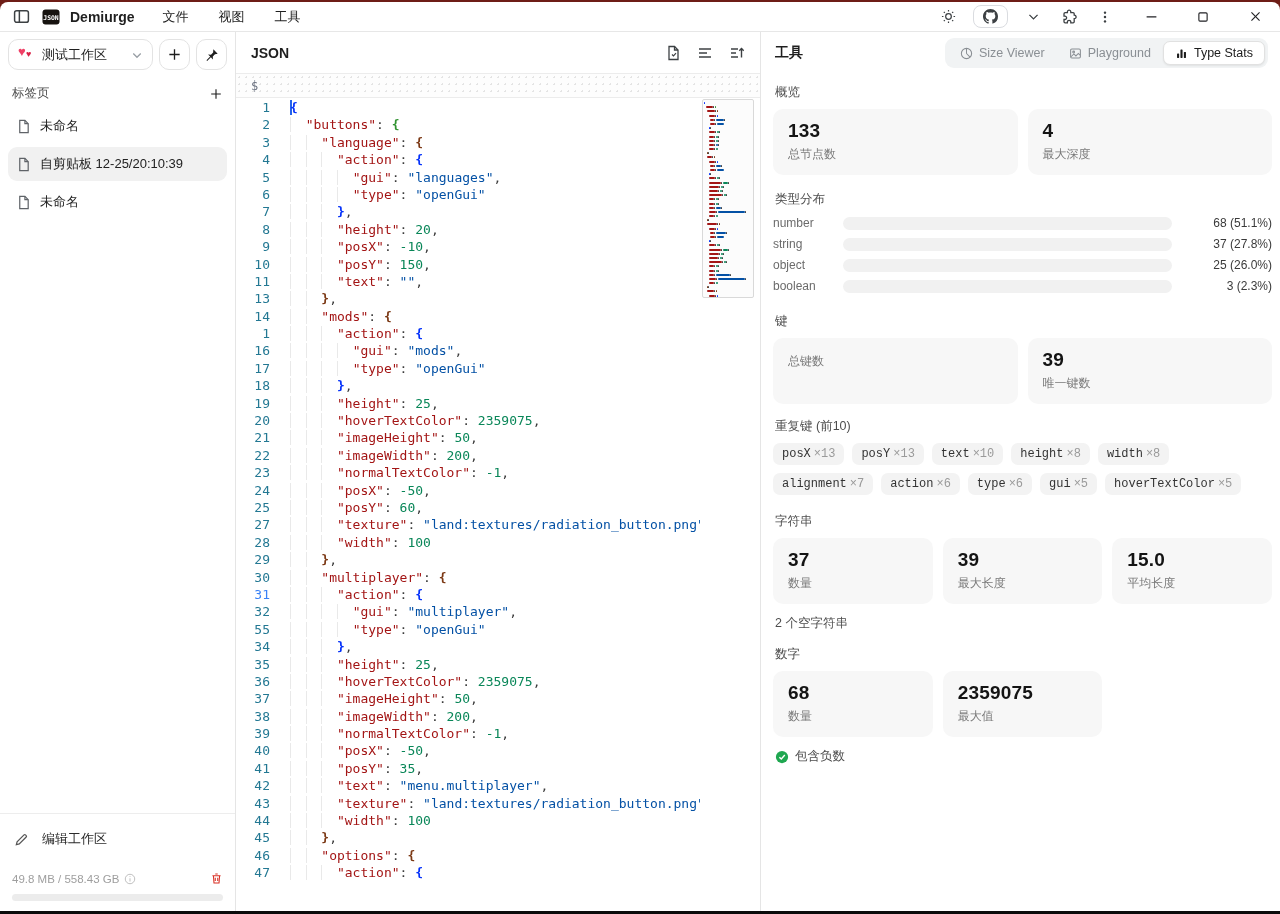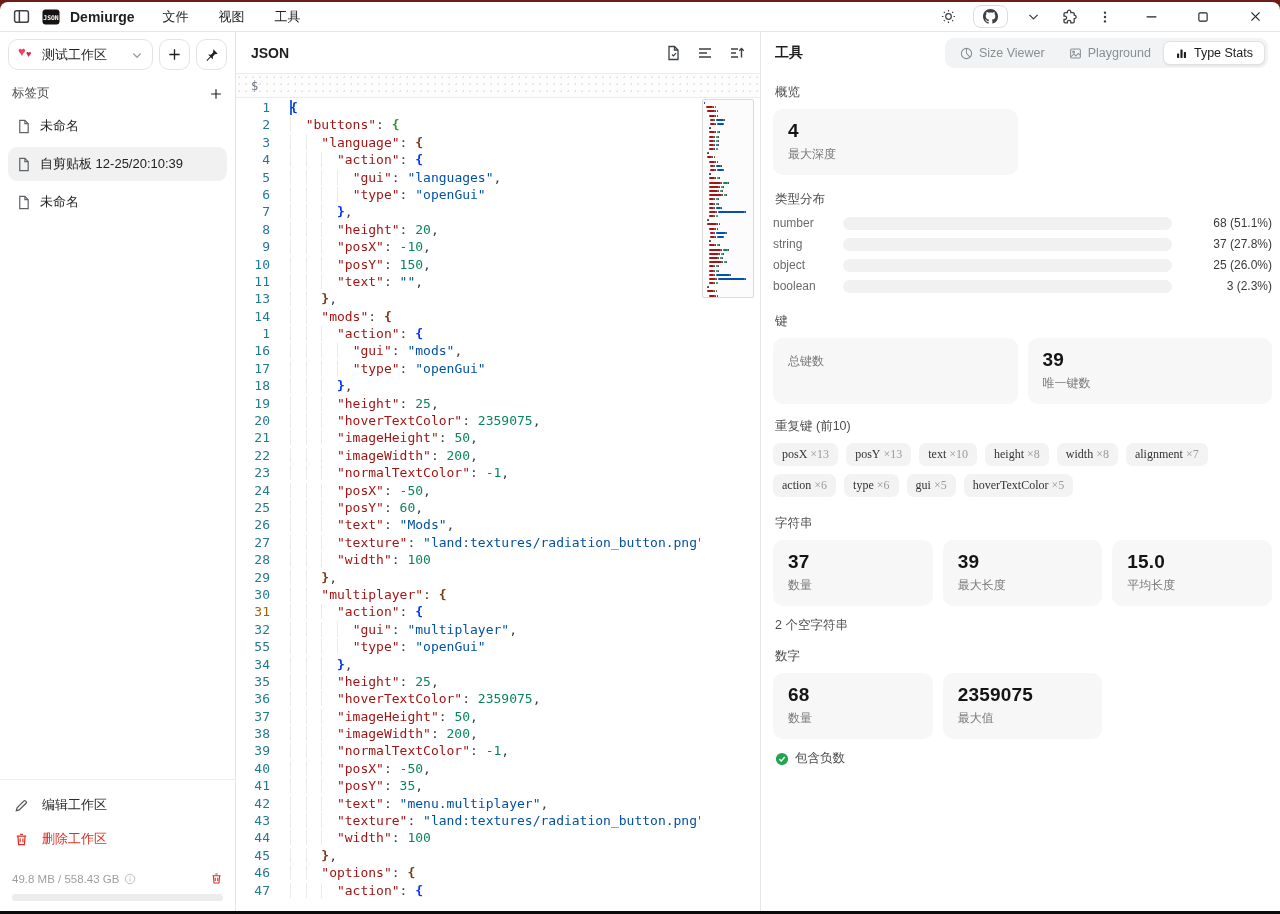--- a/index.html
+++ b/index.html
@@ -77,21 +77,21 @@
   .card { background:#f7f7f7; border-radius:10px; padding:11px 15px 12px; }
   .card-value { font-size:19px; font-weight:700; color:#141414; letter-spacing:.2px; }
   .card-label { font-size:12px; color:#7a7a7a; margin-top:4px; }
   .dist-rows { display:flex; flex-direction:column; gap:7px; }
   .dist-row { display:grid; grid-template-columns:62px 1fr 92px; align-items:center; gap:8px; height:14px; }
   .dist-label { color:#6b6b6b; font-size:12px; }
   .dist-track { height:13px; background:#f1f1f1; border-radius:7px; overflow:hidden; }
   .dist-fill { height:100%; border-radius:7px; }
   .dist-value { text-align:right; font-size:12px; color:#3a3a3a; white-space:nowrap; }
   .chips { display:flex; flex-wrap:wrap; gap:8px 8px; margin-top:2px; }
-  .chip { background:#f3f3f3; border-radius:7px; padding:4px 9px; font-family:Liberation Serif, serif; font-size:12px; color:#333; }
+  .chip { background:#f3f3f3; border-radius:7px; padding:4px 9px; font-family:Liberation Mono, monospace; font-size:12px; color:#333; }
   .chip .count { color:#9a9a9a; margin-left:3px; }
   .note { font-size:12.5px; color:#4d4d4d; margin:11px 2px 0; display:flex; align-items:center; gap:6px; }
   svg { display:block; }
 </style>
 </head>
 <body>
 
 <div class="app">
 
   <div class="titlebar">
@@ -229,26 +229,20 @@
             </span>
             <span>未命名</span>
           </div>
         </div>
       <div class="sidebar-footer">
         <div class="foot-item">
           <svg width="15" height="15" viewBox="0 0 16 16" fill="none" stroke="#555" stroke-width="1.3">
               <path d="M2.5 13.5l.8-3.1 7.4-7.4c.4-.4 1.1-.4 1.5 0l.8.8c.4.4.4 1.1 0 1.5l-7.4 7.4z"></path>
             </svg>
           <span>编辑工作区</span>
-        </div>
-        <div class="foot-item danger">
-          <svg width="15" height="15" viewBox="0 0 16 16" fill="none" stroke="#d93025" stroke-width="1.3">
-              <path d="M3 4.5h10M6.5 2.5h3M4.2 4.5l.7 9h6.2l.7-9M6.5 7v4M9.5 7v4"></path>
-            </svg>
-          <span>删除工作区</span>
         </div>
         <div class="storage-row">
           <span>49.8 MB / 558.43 GB</span>
           <svg width="12" height="12" viewBox="0 0 16 16" fill="none" stroke="#bdbdbd" stroke-width="1.3">
               <circle cx="8" cy="8" r="6.3"></circle>
               <line x1="8" y1="7" x2="8" y2="11.4"></line>
               <circle cx="8" cy="4.6" r="0.7" fill="#bdbdbd" stroke="none"></circle>
             </svg>
           <span class="storage-trash">
             <svg width="13" height="13" viewBox="0 0 16 16" fill="none" stroke="#d93025" stroke-width="1.3">
@@ -311,26 +305,25 @@
             <div class="code-row"><span class="gutter" style="color:#237893">16</span><span class="code-text"><span class="ind">  </span><span class="ind">  </span><span class="ind">  </span><span class="ind">  </span><span style="color:#a31515">"gui"</span><span style="color:#3b3b3b">:</span> <span style="color:#0451a5">"mods"</span><span style="color:#3b3b3b">,</span></span></div>
             <div class="code-row"><span class="gutter" style="color:#237893">17</span><span class="code-text"><span class="ind">  </span><span class="ind">  </span><span class="ind">  </span><span class="ind">  </span><span style="color:#a31515">"type"</span><span style="color:#3b3b3b">:</span> <span style="color:#0451a5">"openGui"</span></span></div>
             <div class="code-row"><span class="gutter" style="color:#237893">18</span><span class="code-text"><span class="ind">  </span><span class="ind">  </span><span class="ind">  </span><span style="color:#0431fa;font-weight:600">}</span><span style="color:#3b3b3b">,</span></span></div>
             <div class="code-row"><span class="gutter" style="color:#237893">19</span><span class="code-text"><span class="ind">  </span><span class="ind">  </span><span class="ind">  </span><span style="color:#a31515">"height"</span><span style="color:#3b3b3b">:</span> <span style="color:#098658">25</span><span style="color:#3b3b3b">,</span></span></div>
             <div class="code-row"><span class="gutter" style="color:#237893">20</span><span class="code-text"><span class="ind">  </span><span class="ind">  </span><span class="ind">  </span><span style="color:#a31515">"hoverTextColor"</span><span style="color:#3b3b3b">:</span> <span style="color:#098658">2359075</span><span style="color:#3b3b3b">,</span></span></div>
             <div class="code-row"><span class="gutter" style="color:#237893">21</span><span class="code-text"><span class="ind">  </span><span class="ind">  </span><span class="ind">  </span><span style="color:#a31515">"imageHeight"</span><span style="color:#3b3b3b">:</span> <span style="color:#098658">50</span><span style="color:#3b3b3b">,</span></span></div>
             <div class="code-row"><span class="gutter" style="color:#237893">22</span><span class="code-text"><span class="ind">  </span><span class="ind">  </span><span class="ind">  </span><span style="color:#a31515">"imageWidth"</span><span style="color:#3b3b3b">:</span> <span style="color:#098658">200</span><span style="color:#3b3b3b">,</span></span></div>
             <div class="code-row"><span class="gutter" style="color:#237893">23</span><span class="code-text"><span class="ind">  </span><span class="ind">  </span><span class="ind">  </span><span style="color:#a31515">"normalTextColor"</span><span style="color:#3b3b3b">:</span> <span style="color:#098658">-1</span><span style="color:#3b3b3b">,</span></span></div>
             <div class="code-row"><span class="gutter" style="color:#237893">24</span><span class="code-text"><span class="ind">  </span><span class="ind">  </span><span class="ind">  </span><span style="color:#a31515">"posX"</span><span style="color:#3b3b3b">:</span> <span style="color:#098658">-50</span><span style="color:#3b3b3b">,</span></span></div>
             <div class="code-row"><span class="gutter" style="color:#237893">25</span><span class="code-text"><span class="ind">  </span><span class="ind">  </span><span class="ind">  </span><span style="color:#a31515">"posY"</span><span style="color:#3b3b3b">:</span> <span style="color:#098658">60</span><span style="color:#3b3b3b">,</span></span></div>
-            <div class="code-row"><span class="gutter" style="color:#237893">26</span><span class="code-text"><span class="ind">  </span><span class="ind">  </span><span class="ind">  </span><span style="color:#a31515">"text"</span><span style="color:#3b3b3b">:</span> <span style="color:#0451a5">"Mods"</span><span style="color:#3b3b3b">,</span></span></div>
             <div class="code-row"><span class="gutter" style="color:#237893">27</span><span class="code-text"><span class="ind">  </span><span class="ind">  </span><span class="ind">  </span><span style="color:#a31515">"texture"</span><span style="color:#3b3b3b">:</span> <span style="color:#0451a5">"land:textures/radiation_button.png"</span></span></div>
             <div class="code-row"><span class="gutter" style="color:#237893">28</span><span class="code-text"><span class="ind">  </span><span class="ind">  </span><span class="ind">  </span><span style="color:#a31515">"width"</span><span style="color:#3b3b3b">:</span> <span style="color:#098658">100</span></span></div>
             <div class="code-row"><span class="gutter" style="color:#237893">29</span><span class="code-text"><span class="ind">  </span><span class="ind">  </span><span style="color:#7b3814;font-weight:600">}</span><span style="color:#3b3b3b">,</span></span></div>
             <div class="code-row"><span class="gutter" style="color:#237893">30</span><span class="code-text"><span class="ind">  </span><span class="ind">  </span><span style="color:#a31515">"multiplayer"</span><span style="color:#3b3b3b">:</span> <span style="color:#7b3814;font-weight:600">{</span></span></div>
-            <div class="code-row"><span class="gutter" style="color:#a16207">31</span><span class="code-text"><span class="ind">  </span><span class="ind">  </span><span class="ind">  </span><span style="color:#a31515">"action"</span><span style="color:#3b3b3b">:</span> <span style="color:#0431fa;font-weight:600">{</span></span></div>
+            <div class="code-row"><span class="gutter" style="color:#3b82f6">31</span><span class="code-text"><span class="ind">  </span><span class="ind">  </span><span class="ind">  </span><span style="color:#a31515">"action"</span><span style="color:#3b3b3b">:</span> <span style="color:#0431fa;font-weight:600">{</span></span></div>
             <div class="code-row"><span class="gutter" style="color:#237893">32</span><span class="code-text"><span class="ind">  </span><span class="ind">  </span><span class="ind">  </span><span class="ind">  </span><span style="color:#a31515">"gui"</span><span style="color:#3b3b3b">:</span> <span style="color:#0451a5">"multiplayer"</span><span style="color:#3b3b3b">,</span></span></div>
             <div class="code-row"><span class="gutter" style="color:#237893">55</span><span class="code-text"><span class="ind">  </span><span class="ind">  </span><span class="ind">  </span><span class="ind">  </span><span style="color:#a31515">"type"</span><span style="color:#3b3b3b">:</span> <span style="color:#0451a5">"openGui"</span></span></div>
             <div class="code-row"><span class="gutter" style="color:#237893">34</span><span class="code-text"><span class="ind">  </span><span class="ind">  </span><span class="ind">  </span><span style="color:#0431fa;font-weight:600">}</span><span style="color:#3b3b3b">,</span></span></div>
             <div class="code-row"><span class="gutter" style="color:#237893">35</span><span class="code-text"><span class="ind">  </span><span class="ind">  </span><span class="ind">  </span><span style="color:#a31515">"height"</span><span style="color:#3b3b3b">:</span> <span style="color:#098658">25</span><span style="color:#3b3b3b">,</span></span></div>
             <div class="code-row"><span class="gutter" style="color:#237893">36</span><span class="code-text"><span class="ind">  </span><span class="ind">  </span><span class="ind">  </span><span style="color:#a31515">"hoverTextColor"</span><span style="color:#3b3b3b">:</span> <span style="color:#098658">2359075</span><span style="color:#3b3b3b">,</span></span></div>
             <div class="code-row"><span class="gutter" style="color:#237893">37</span><span class="code-text"><span class="ind">  </span><span class="ind">  </span><span class="ind">  </span><span style="color:#a31515">"imageHeight"</span><span style="color:#3b3b3b">:</span> <span style="color:#098658">50</span><span style="color:#3b3b3b">,</span></span></div>
             <div class="code-row"><span class="gutter" style="color:#237893">38</span><span class="code-text"><span class="ind">  </span><span class="ind">  </span><span class="ind">  </span><span style="color:#a31515">"imageWidth"</span><span style="color:#3b3b3b">:</span> <span style="color:#098658">200</span><span style="color:#3b3b3b">,</span></span></div>
             <div class="code-row"><span class="gutter" style="color:#237893">39</span><span class="code-text"><span class="ind">  </span><span class="ind">  </span><span class="ind">  </span><span style="color:#a31515">"normalTextColor"</span><span style="color:#3b3b3b">:</span> <span style="color:#098658">-1</span><span style="color:#3b3b3b">,</span></span></div>
             <div class="code-row"><span class="gutter" style="color:#237893">40</span><span class="code-text"><span class="ind">  </span><span class="ind">  </span><span class="ind">  </span><span style="color:#a31515">"posX"</span><span style="color:#3b3b3b">:</span> <span style="color:#098658">-50</span><span style="color:#3b3b3b">,</span></span></div>
             <div class="code-row"><span class="gutter" style="color:#237893">41</span><span class="code-text"><span class="ind">  </span><span class="ind">  </span><span class="ind">  </span><span style="color:#a31515">"posY"</span><span style="color:#3b3b3b">:</span> <span style="color:#098658">35</span><span style="color:#3b3b3b">,</span></span></div>
@@ -717,20 +710,24 @@
                 </svg>
               </span>
               <span>Type Stats</span>
             </div>
           </div>
       </div>
       <div class="tools-body">
         <div class="section-label" style="margin-top:8px">概览</div>
         <div class="cards c2">
             <div class="card">
+              <div class="card-value">133</div>
+              <div class="card-label">总节点数</div>
+            </div>
+            <div class="card">
               <div class="card-value">4</div>
               <div class="card-label">最大深度</div>
             </div>
           </div>
 
         <div class="section-label" style="margin-top:16px">类型分布</div>
         <div class="dist-rows">
             <div class="dist-row">
               <span class="dist-label">number</span>
               <span class="dist-track"><span class="dist-fill" style="width:51.1%;background:#e9a61a"></span></span>

